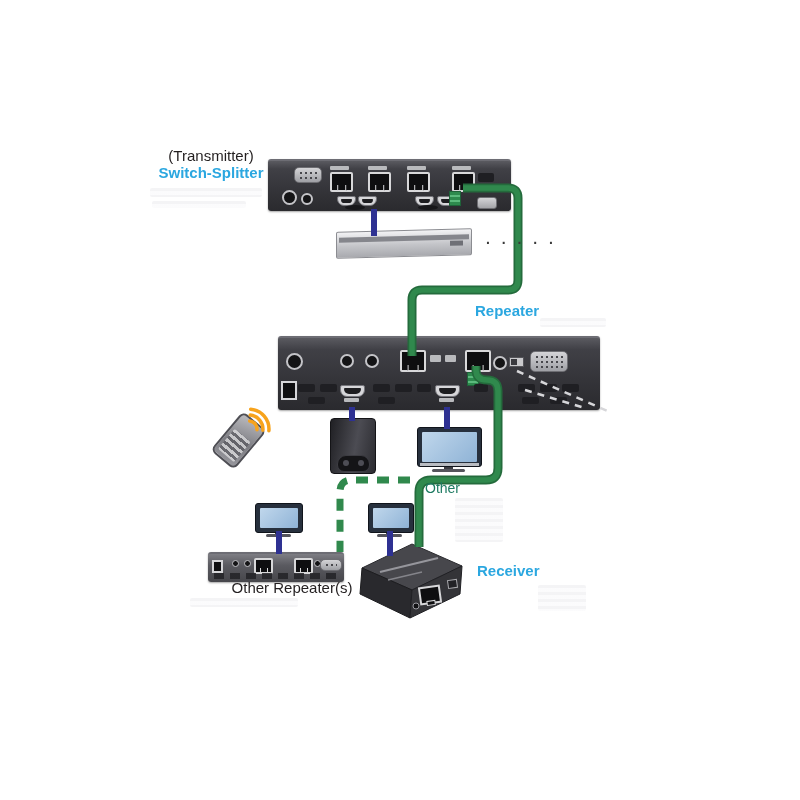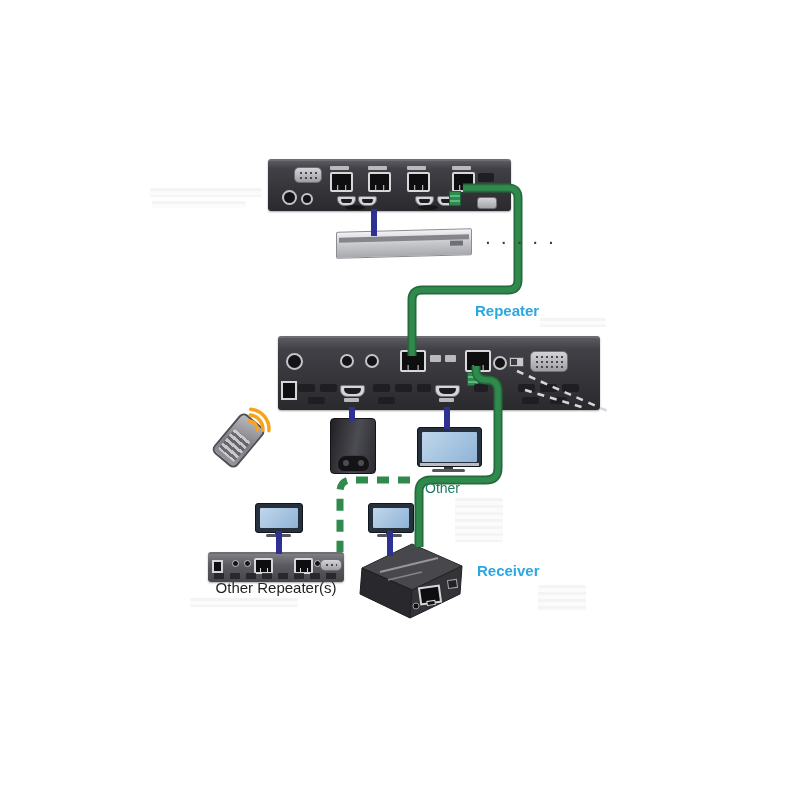--- a/index.html
+++ b/index.html
@@ -81,20 +81,24 @@
 
 <div id="canvas">
 
   <div class="artifact" style="left:150px;top:188px;width:112px;height:9px;"></div>
   <div class="artifact" style="left:152px;top:201px;width:94px;height:7px;"></div>
   <div class="artifact" style="left:540px;top:318px;width:66px;height:9px;"></div>
   <div class="artifact" style="left:455px;top:498px;width:48px;height:44px;"></div>
   <div class="artifact" style="left:538px;top:585px;width:48px;height:26px;"></div>
   <div class="artifact" style="left:190px;top:598px;width:108px;height:9px;"></div>
 
+  <div class="lbl" style="left:152px;top:147px;width:118px;text-align:center;">
+    <div class="lbl-black">(Transmitter)</div>
+    <div class="lbl-blue">Switch-Splitter</div>
+  </div>
 
   <div class="panel" style="left:268px;top:159px;width:243px;height:50px;">
     <div class="db9" style="left:26px;top:6px;width:26px;height:14px;"></div>
     <div class="circ" style="left:14px;top:29px;width:11px;height:11px;"></div>
     <div class="circ" style="left:33px;top:32px;width:8px;height:8px;"></div>
     <div class="lightslot" style="left:62px;top:5px;width:19px;height:4px;"></div>
     <div class="lightslot" style="left:100px;top:5px;width:19px;height:4px;"></div>
     <div class="lightslot" style="left:139px;top:5px;width:19px;height:4px;"></div>
     <div class="lightslot" style="left:184px;top:5px;width:19px;height:4px;"></div>
     <div class="rj45" style="left:62px;top:11px;width:19px;height:16px;"></div>
@@ -183,21 +187,21 @@
   <div class="panel" style="left:208px;top:552px;width:136px;height:28px;background:linear-gradient(180deg,#7e7e84,#5a5a60 40%,#46464b);">
     <div class="usbport" style="left:4px;top:6px;width:7px;height:9px;"></div>
     <div class="circ" style="left:24px;top:6px;width:5px;height:5px;border-width:1px;"></div>
     <div class="circ" style="left:36px;top:6px;width:5px;height:5px;border-width:1px;"></div>
     <div class="rj45" style="left:46px;top:4px;width:15px;height:12px;"></div>
     <div class="rj45" style="left:86px;top:4px;width:15px;height:12px;"></div>
     <div class="circ" style="left:106px;top:6px;width:5px;height:5px;border-width:1px;"></div>
     <div class="db9" style="left:112px;top:5px;width:20px;height:10px;"></div>
     <div class="abs" style="left:6px;top:19px;width:124px;height:6px;opacity:.85;background:repeating-linear-gradient(90deg,#222226 0 10px,transparent 10px 16px);"></div>
   </div>
-  <div class="lbl lbl-black" style="left:208px;top:579px;width:136px;text-align:center;">Other Repeater(s)</div>
+  <div class="lbl lbl-black" style="left:224px;top:579px;width:136px;text-align:center;">Other Repeater(s)</div>
 
   <svg class="device" style="left:350px;top:536px;" width="120" height="90" viewBox="0 0 120 90">
     <polygon points="12,32 62,8 112,30 62,54" fill="#47474c" stroke="#2b2b2f" stroke-width="1"></polygon>
     <polygon points="12,32 62,54 60,82 10,58" fill="#29292d" stroke="#1c1c1f" stroke-width="1"></polygon>
     <polygon points="62,54 112,30 110,58 60,82" fill="#343438" stroke="#202024" stroke-width="1"></polygon>
     <line x1="30" y1="36" x2="88" y2="22" stroke="#96969c" stroke-width="2"></line>
     <line x1="38" y1="44" x2="72" y2="36" stroke="#84848a" stroke-width="1.5"></line>
     <g transform="rotate(-8 80 59)">
       <rect x="70" y="51" width="20" height="16" fill="#0e0e10" stroke="#d8d8da" stroke-width="2"></rect>
       <rect x="76" y="65" width="8" height="4" fill="#0e0e10" stroke="#d8d8da" stroke-width="1"></rect>

